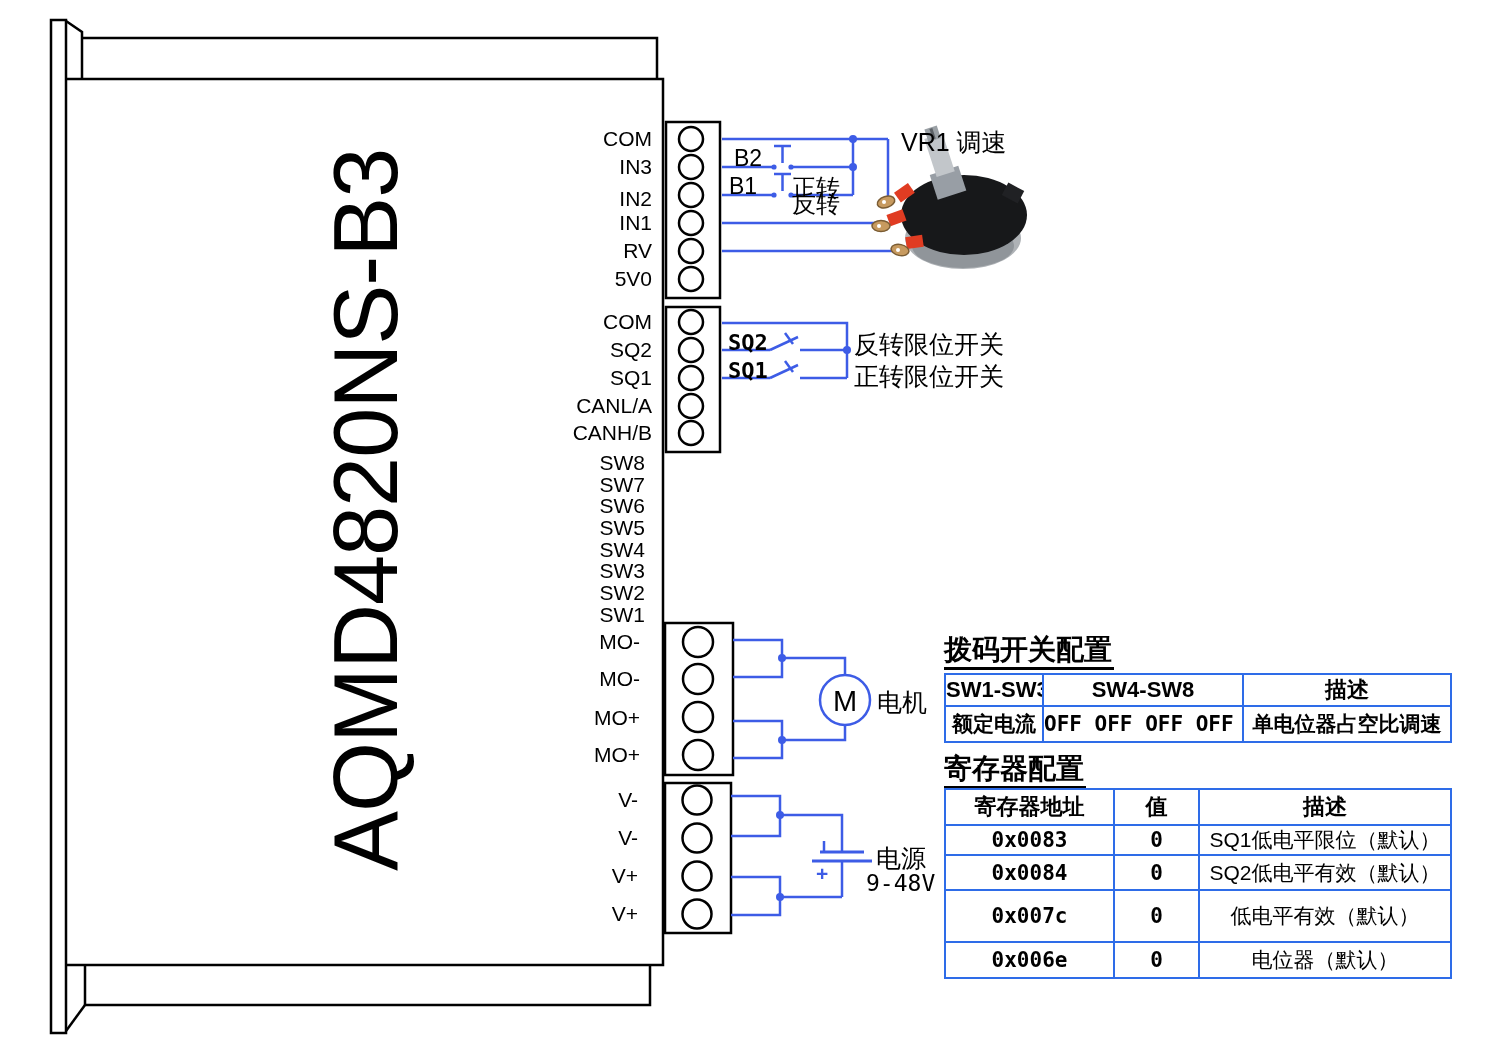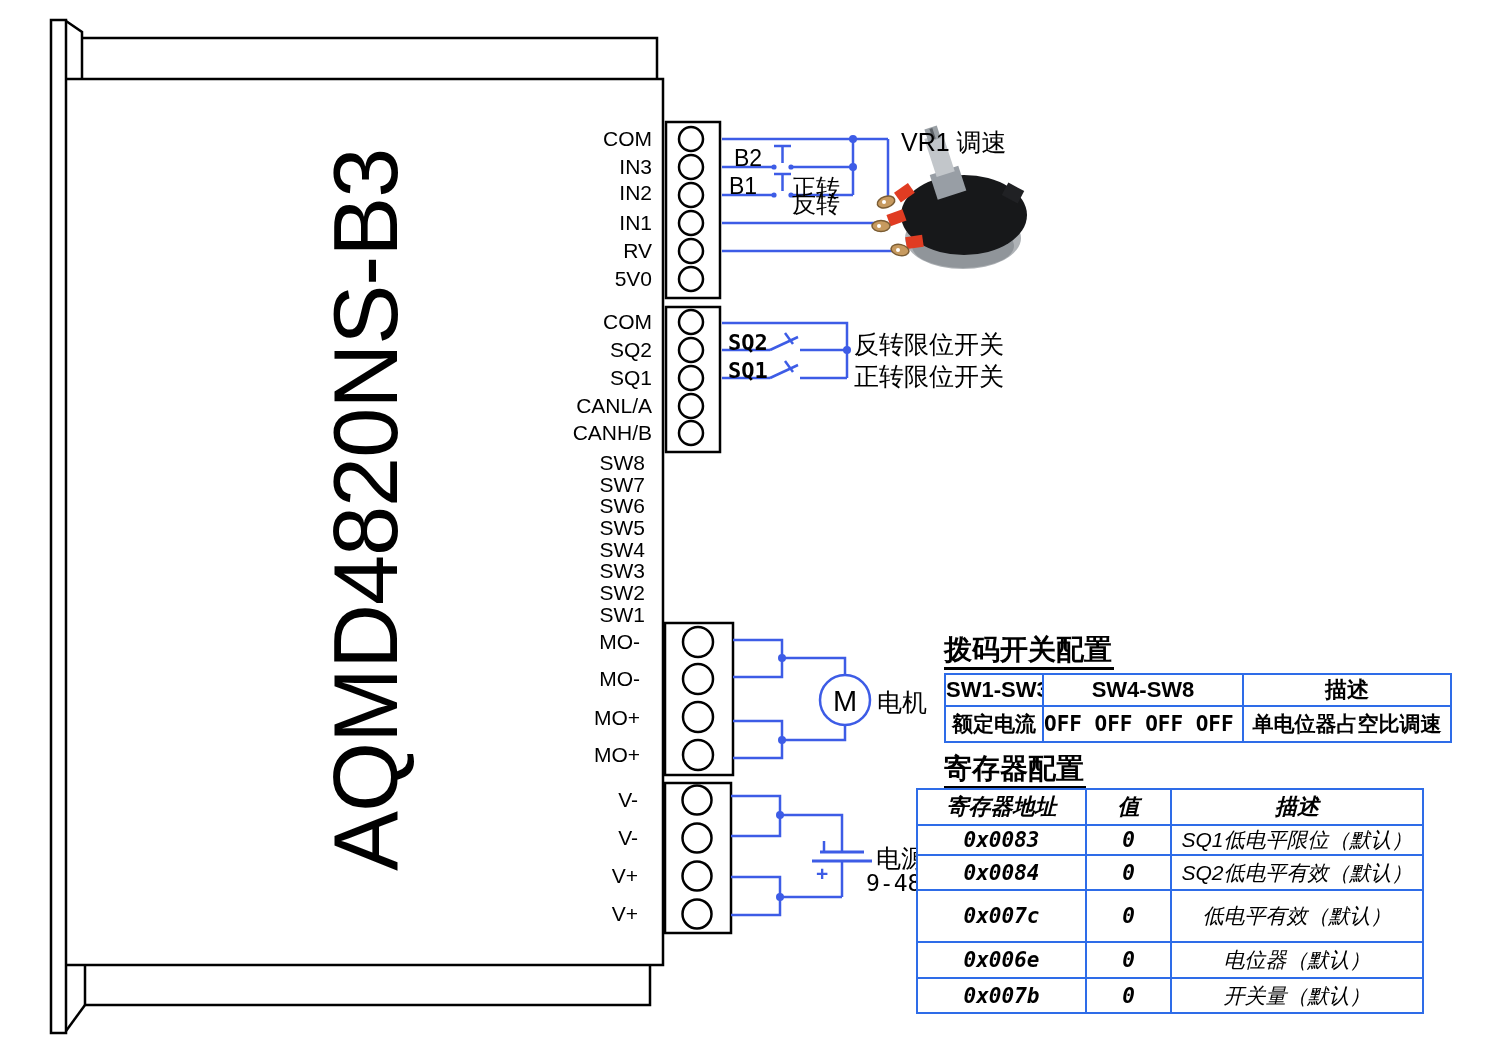--- a/index.html
+++ b/index.html
@@ -144,21 +144,21 @@
           <circle cx="898" cy="250" r="2"></circle>
       </g>
     </g>
   </svg>
 
   <div class="model-name">AQMD4820NS-B3</div>
 
   <div class="pin-col" style="left:500px;width:152px;">
     <div class="pin" style="top:126px">COM</div>
     <div class="pin" style="top:154px">IN3</div>
-    <div class="pin" style="top:180px">IN2</div>
+    <div class="pin" style="top:186px">IN2</div>
     <div class="pin" style="top:210px">IN1</div>
     <div class="pin" style="top:238px">RV</div>
     <div class="pin" style="top:266px">5V0</div>
   </div>
   <div class="pin-col" style="left:500px;width:152px;">
     <div class="pin" style="top:309px">COM</div>
     <div class="pin" style="top:337px">SQ2</div>
     <div class="pin" style="top:365px">SQ1</div>
     <div class="pin" style="top:393px">CANL/A</div>
     <div class="pin" style="top:420px">CANH/B</div>
@@ -219,21 +219,21 @@
     </tr>
     <tr style="height:36px;">
       <td style="font-weight:bold;">额定电流</td>
       <td class="monoc">OFF OFF OFF OFF OFF</td>
       <td style="font-weight:bold;">单电位器占空比调速</td>
     </tr>
   </tbody>
     </table>
 
   <div class="tbl-title" style="left:944px;top:753px;">寄存器配置</div>
-  <table class="cfg" style="left:916px;top:788px;width:506px;font-style:italic;">
+  <table class="cfg" style="left:944px;top:788px;width:506px;">
     <colgroup>
         <col style="width:169px">
         <col style="width:85px">
         <col style="width:252px">
       </colgroup>
     <tbody>
         <tr style="height:36px;">
       <th>寄存器地址</th>
       <th>值</th>
       <th>描述</th>
@@ -251,21 +251,16 @@
     <tr style="height:52px;">
       <td class="monoc">0x007c</td>
       <td class="monoc">0</td>
       <td>低电平有效（默认）</td>
     </tr>
     <tr style="height:36px;">
       <td class="monoc">0x006e</td>
       <td class="monoc">0</td>
       <td>电位器（默认）</td>
     </tr>
-    <tr style="height:35px;">
-      <td class="monoc">0x007b</td>
-      <td class="monoc">0</td>
-      <td>开关量（默认）</td>
-    </tr>
   </tbody>
     </table>
 
 </div>
 
 </body></html>

